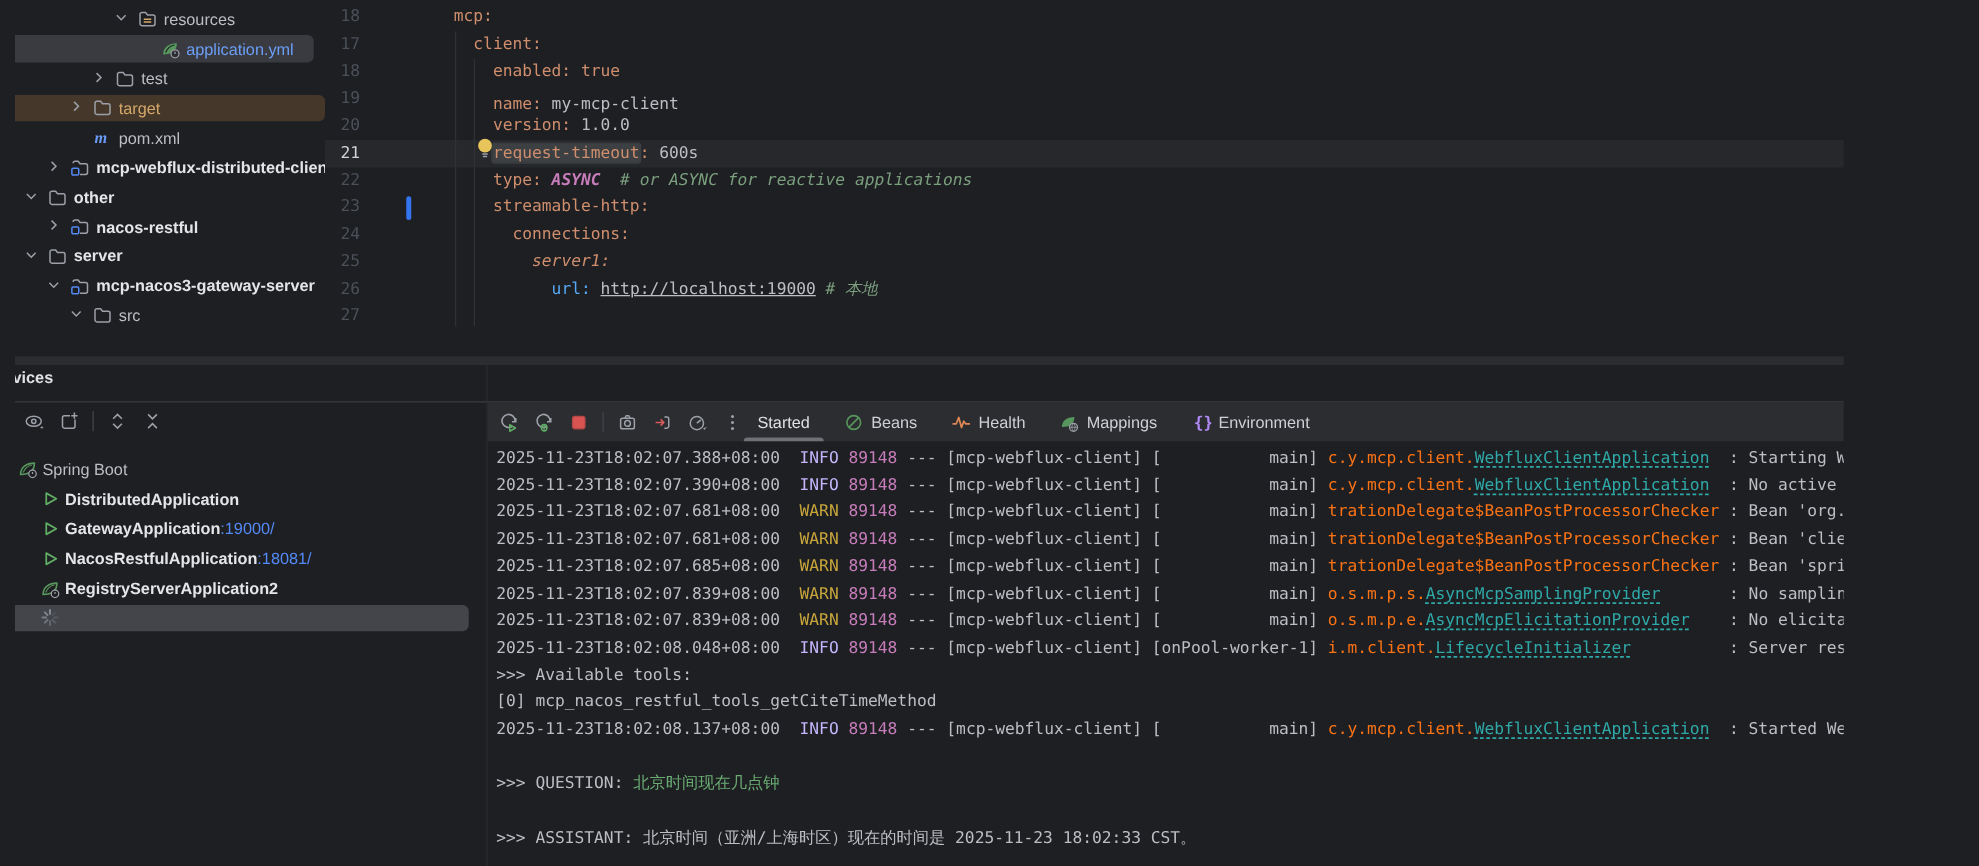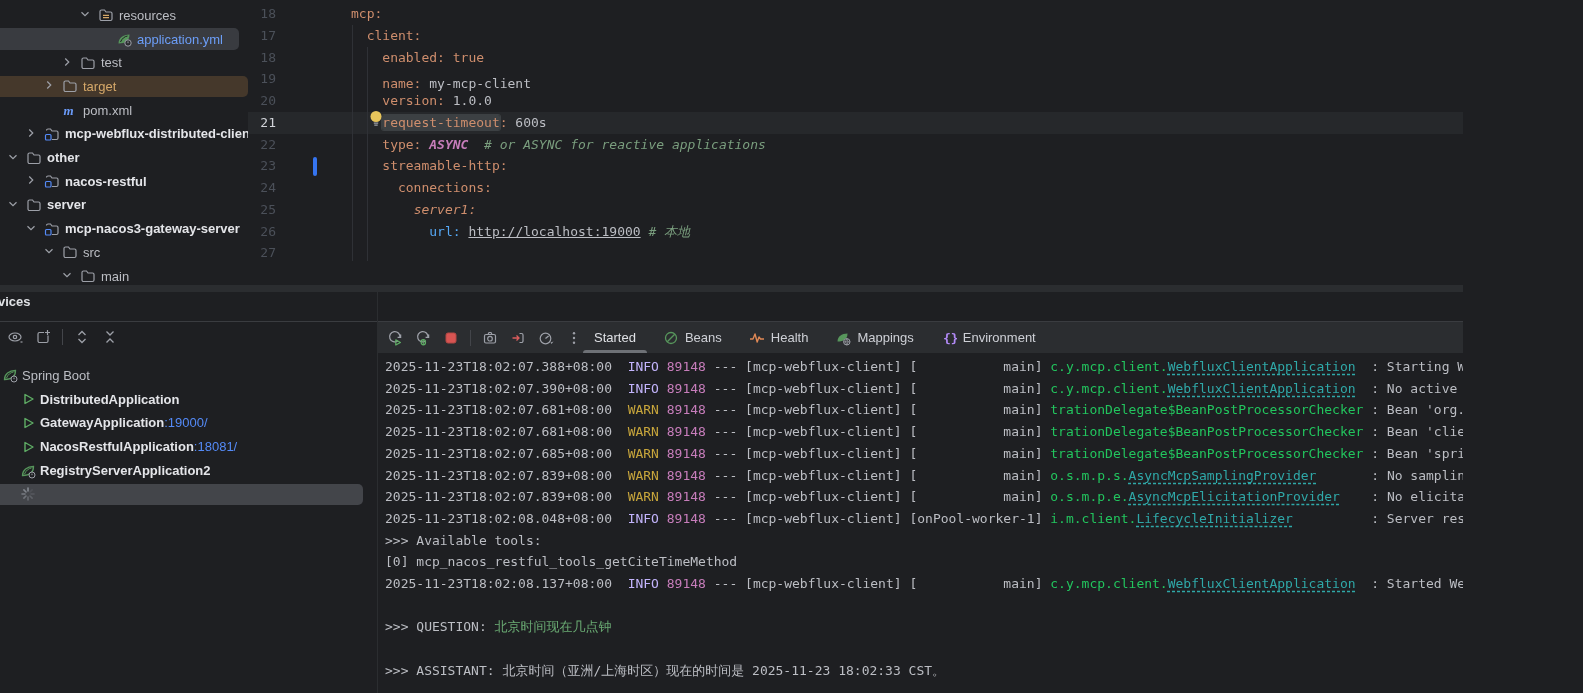--- a/index.html
+++ b/index.html
@@ -1,17 +1,17 @@
 <!DOCTYPE html>
 <html><head>
 <meta charset="utf-8">
 <style>
   html,body{margin:0;padding:0;background:#1E1F22;}
   #app{position:relative;width:1463px;height:693px;overflow:hidden;background:#1E1F22;
-       font-family:"Liberation Sans",sans-serif;font-size:13px;color:#BCBEC4;}
+       font-family:"Liberation Sans",sans-serif;font-size:13px;color:#BCBEC4;margin-left:12px;}
   .abs{position:absolute;}
   
   #project-tree{left:0;top:0;width:248px;height:285px;overflow:hidden;}
   .trow{position:absolute;left:0;width:248px;height:23.7px;display:flex;align-items:center;white-space:nowrap;}
   .trow .sel-bg{position:absolute;left:0;top:1px;bottom:1px;border-radius:0 5px 5px 0;z-index:0;}
   .trow .lbl{position:relative;z-index:1;}
   .trow .ic{position:absolute;top:50%;transform:translateY(-50%);width:16px;height:16px;z-index:1;}
   .bold{font-weight:bold;color:#E4E5E9;}
   
   #editor{left:248px;top:0;width:1335px;height:285px;overflow:hidden;
@@ -48,21 +48,21 @@
   #console-vline{left:377px;top:292px;width:1px;height:401px;background:#2B2D30;}
   #console-toolbar{position:absolute;left:8px;top:37px;}
   #tabs{position:absolute;left:216px;top:30px;height:31px;display:flex;align-items:center;gap:27px;}
   .tab{display:flex;align-items:center;gap:6px;color:#CED0D6;height:31px;position:relative;}
   .tab.active{color:#DFE1E5;}
   .tab.active::after{content:"";position:absolute;left:-11px;right:-11px;bottom:0;height:3px;background:#6E7176;border-radius:3px 3px 0 0;}
   .cline{position:absolute;left:7px;height:21.7px;line-height:21.7px;white-space:pre;
          font-family:"DejaVu Sans Mono",monospace;font-size:13px;}
   .s-t{color:#BCBEC4}.s-i{color:#c4b5fd}.s-w{color:#C8A63C}.s-pid{color:#C77DBB}
   .s-g{color:#BCBEC4}.s-m{color:#BCBEC4}
-  .s-lg{color:#22c55e}
+  .s-lg{color:#f97316}
   .s-lgu{color:#2FA8A8;text-decoration:underline;text-decoration-style:dashed;text-underline-offset:3px;}
   .s-q{color:#6AAB73}
   .icon svg, .ic svg, .tbtn svg{display:block;}
 </style>
 </head>
 <body>
 
 <div id="app">
   <div id="project-tree" class="abs">
       <div class="trow" style="top: 3.5px;">
@@ -199,33 +199,20 @@
           <svg width="14" height="14" viewBox="0 0 16 16">
             <path d="M4 6l4 4 4-4" stroke="#9DA0A8" fill="none" stroke-width="1.4"></path>
           </svg>
         </span>
         <span class="icon ic" style="left: 62px;">
           <svg width="16" height="16" viewBox="0 0 16 16">
             <path d="M2 4.5C2 3.7 2.7 3 3.5 3h3L8 5h4.5c.8 0 1.5.7 1.5 1.5V12c0 .8-.7 1.5-1.5 1.5h-9C2.7 13.5 2 12.8 2 12z" fill="none" stroke="#9DA0A8" stroke-width="1.2"></path>
           </svg>
         </span>
         <span class="lbl" style="margin-left: 83px;">src</span>
-      </div>
-      <div class="trow" style="top: 264.2px;">
-        <span class="icon ic" style="left: 60px;">
-          <svg width="14" height="14" viewBox="0 0 16 16">
-            <path d="M4 6l4 4 4-4" stroke="#9DA0A8" fill="none" stroke-width="1.4"></path>
-          </svg>
-        </span>
-        <span class="icon ic" style="left: 80px;">
-          <svg width="16" height="16" viewBox="0 0 16 16">
-            <path d="M2 4.5C2 3.7 2.7 3 3.5 3h3L8 5h4.5c.8 0 1.5.7 1.5 1.5V12c0 .8-.7 1.5-1.5 1.5h-9C2.7 13.5 2 12.8 2 12z" fill="none" stroke="#9DA0A8" stroke-width="1.2"></path>
-          </svg>
-        </span>
-        <span class="lbl" style="margin-left: 101px;">main</span>
       </div>
     </div>
 
   <div id="editor" class="abs">
     <div id="caret-row" class="abs" style="top: 111.95px;"></div>
     <div class="iguide" style="left:103.5px;top:25px;height:236px;"></div>
     <div class="iguide" style="left:119px;top:47px;height:214px;"></div>
     <div id="vcs-bar" class="abs" style="top: 156.75px;"></div>
     <div id="bulb" class="abs" style="left:121px;top:110px;z-index:3;"><svg width="14" height="17" viewBox="0 0 14 17">
           <circle cx="7" cy="6.5" r="5.5" fill="#E8C55B"></circle>

